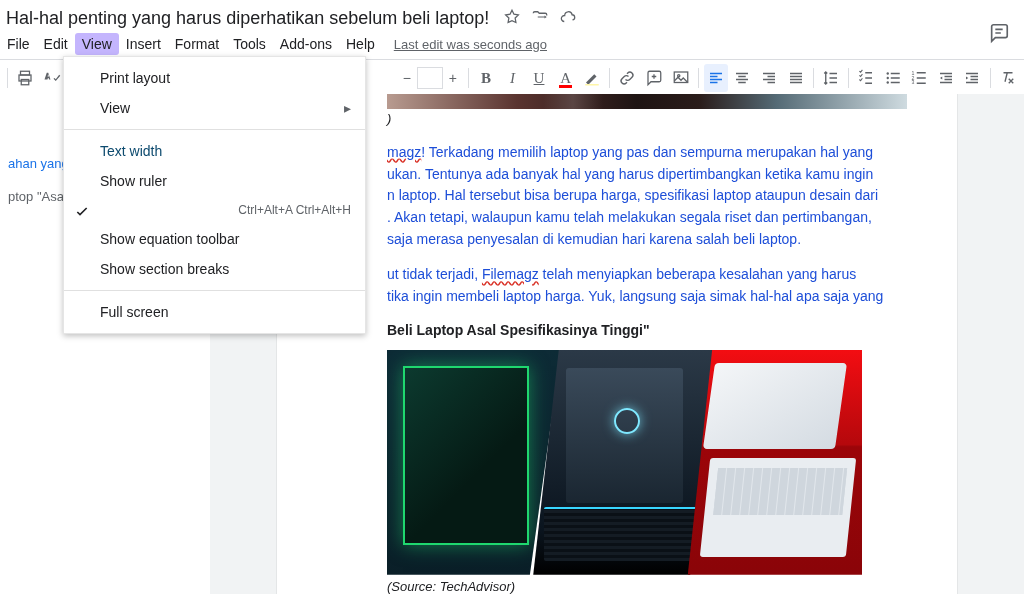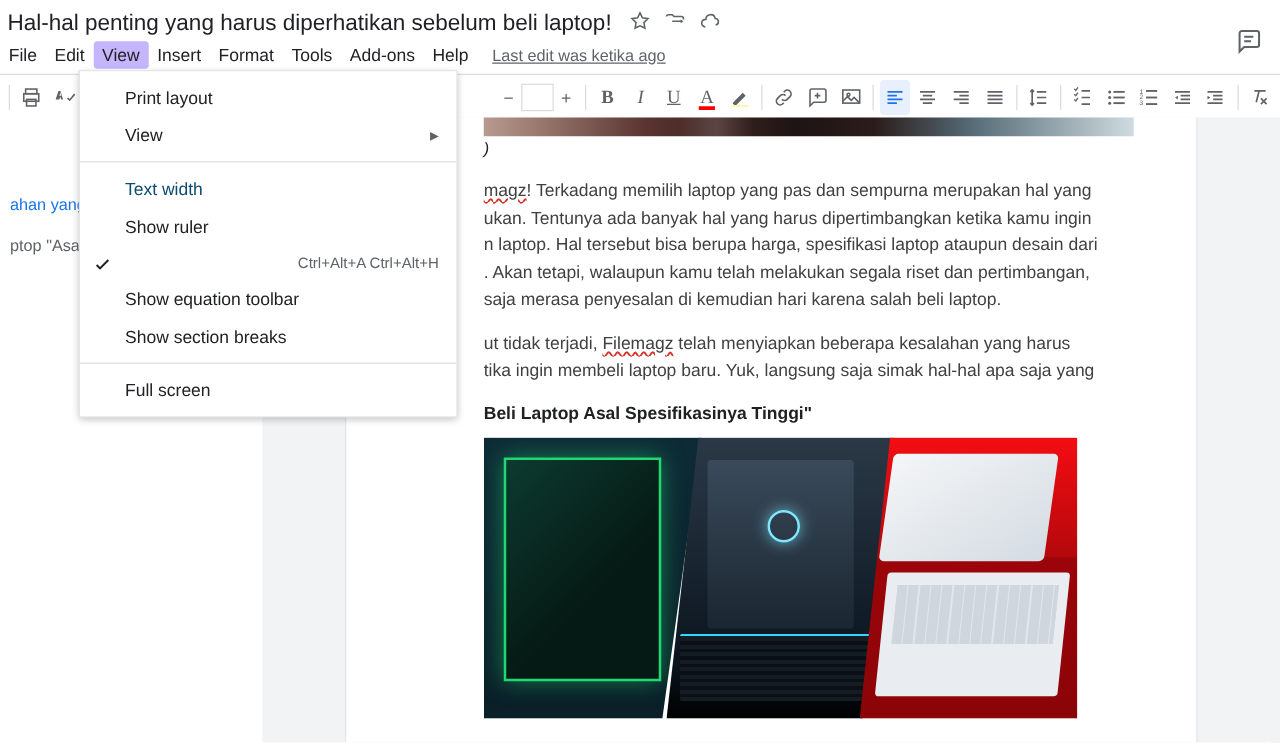--- a/index.html
+++ b/index.html
@@ -212,21 +212,21 @@
   }
   .caption-row {
     font-style: italic;
     font-size: 13px;
     color: #202124;
     margin: 2px 0 16px 50px;
   }
   .article-text {
     font-size: 14px;
     line-height: 1.55;
-    color: #404040;
+    color: #1d4ed8;
     margin-left: 50px;
     margin-right: 0;
   }
   .article-text p { margin-bottom: 14px; }
   .underline-red {
     text-decoration: underline;
     text-decoration-color: #d93025;
     text-decoration-style: wavy;
   }
   .heading2 {
@@ -364,21 +364,21 @@
 
 <div class="menu-bar">
   <div class="menu-item">File</div>
   <div class="menu-item">Edit</div>
   <div class="menu-item active">View</div>
   <div class="menu-item">Insert</div>
   <div class="menu-item">Format</div>
   <div class="menu-item">Tools</div>
   <div class="menu-item">Add-ons</div>
   <div class="menu-item">Help</div>
-  <a class="last-edit">Last edit was ketika ago</a>
+  <a class="last-edit">Last edit was seconds ago</a>
 </div>
 
 <div class="toolbar">
   <div class="tool-sep"></div>
   <div class="tool-btn">
     <svg viewBox="0 0 24 24" fill="none" stroke="currentColor" stroke-width="1.7">
         <rect x="6" y="3" width="12" height="5"></rect>
         <rect x="4" y="8" width="16" height="8"></rect>
         <rect x="7" y="14" width="10" height="7"></rect>
       </svg>
@@ -550,33 +550,34 @@
       <div class="article-text">
         <p>
           <span class="underline-red">magz</span><span>! Terkadang memilih laptop yang pas dan sempurna merupakan hal yang</span><br>
           <span>ukan. Tentunya ada banyak hal yang harus dipertimbangkan ketika kamu ingin</span><br>
           <span>n laptop. Hal tersebut bisa berupa harga, spesifikasi laptop ataupun desain dari</span><br>
           <span>. Akan tetapi, walaupun kamu telah melakukan segala riset dan pertimbangan,</span><br>
           <span> saja merasa penyesalan di kemudian hari karena salah beli laptop.</span>
         </p>
         <p>
           <span>ut tidak terjadi, </span><span class="underline-red">Filemagz</span><span> telah menyiapkan beberapa kesalahan yang harus</span><br>
-          <span>tika ingin membeli laptop baru. Yuk, langsung saja simak hal-hal apa saja yang</span>
+          <span>tika ingin membeli laptop harga. Yuk, langsung saja simak hal-hal apa saja yang</span>
         </p>
       </div>
 
       <div class="heading2">
         <span>Beli Laptop </span><span>Asal Spesifikasinya Tinggi"</span>
       </div>
 
       <div class="laptop-img">
         <div class="lap1"></div>
         <div class="lap2">
             <div class="keyboard"></div>
           </div>
         <div class="lap3">
             <div class="lid"></div>
             <div class="kb"></div>
           </div>
       </div>
+      <div class="img-caption">(Source: TechAdvisor)</div>
     </div>
   </div>
 </div>
 
 </body></html>

